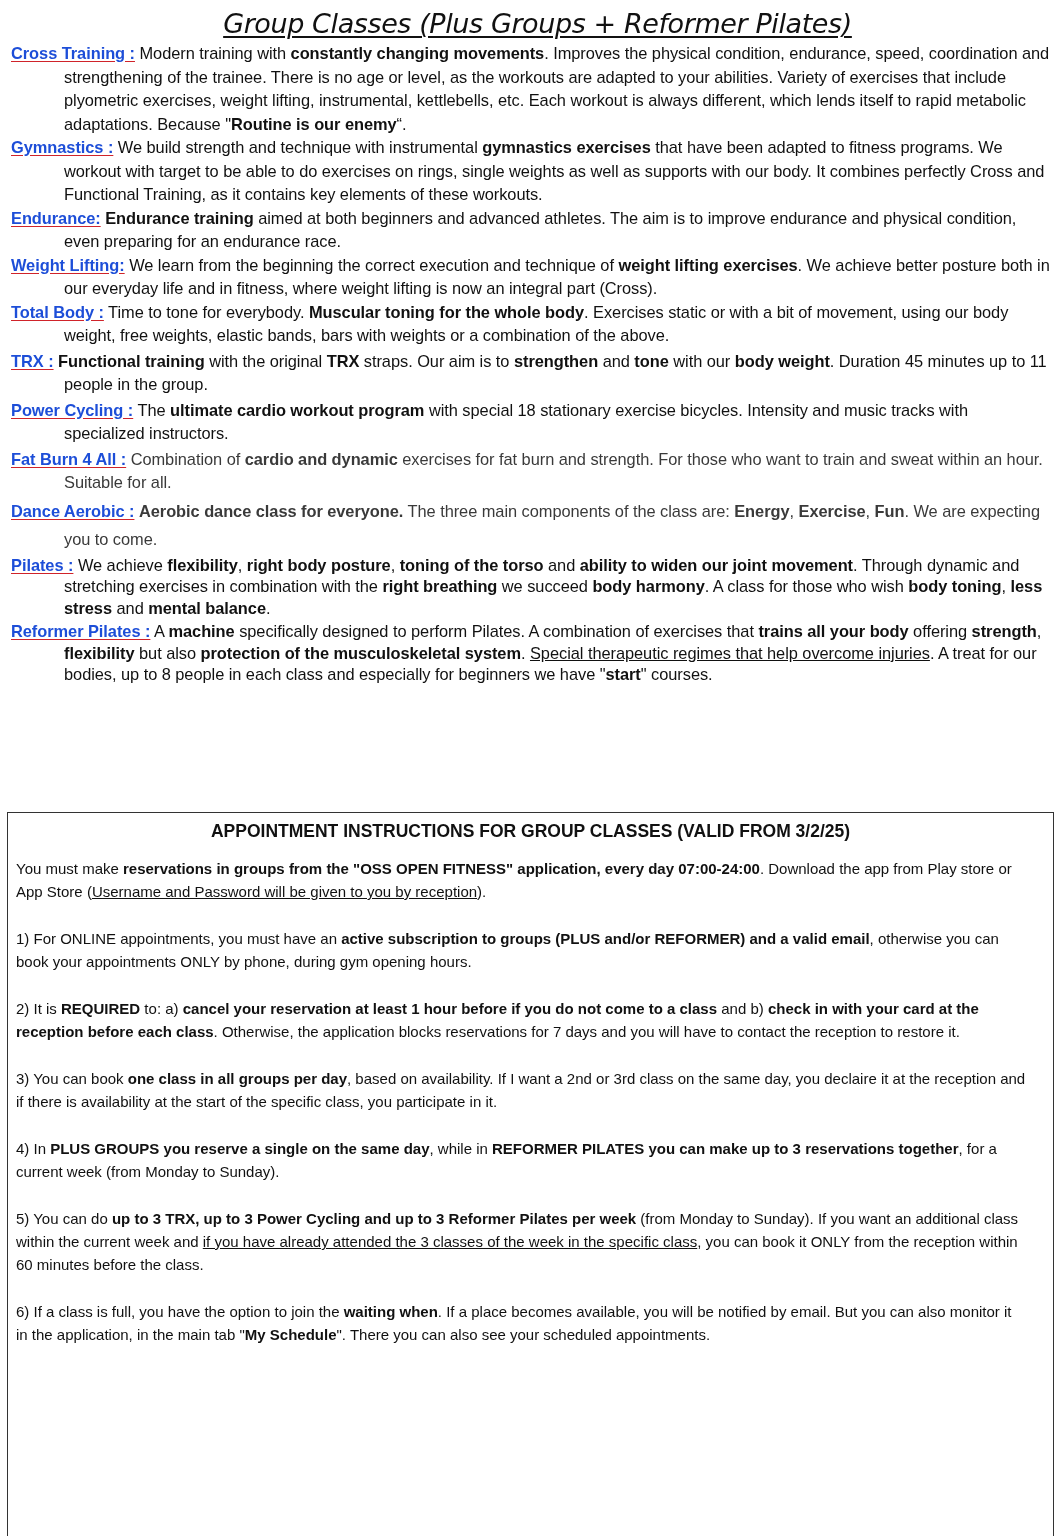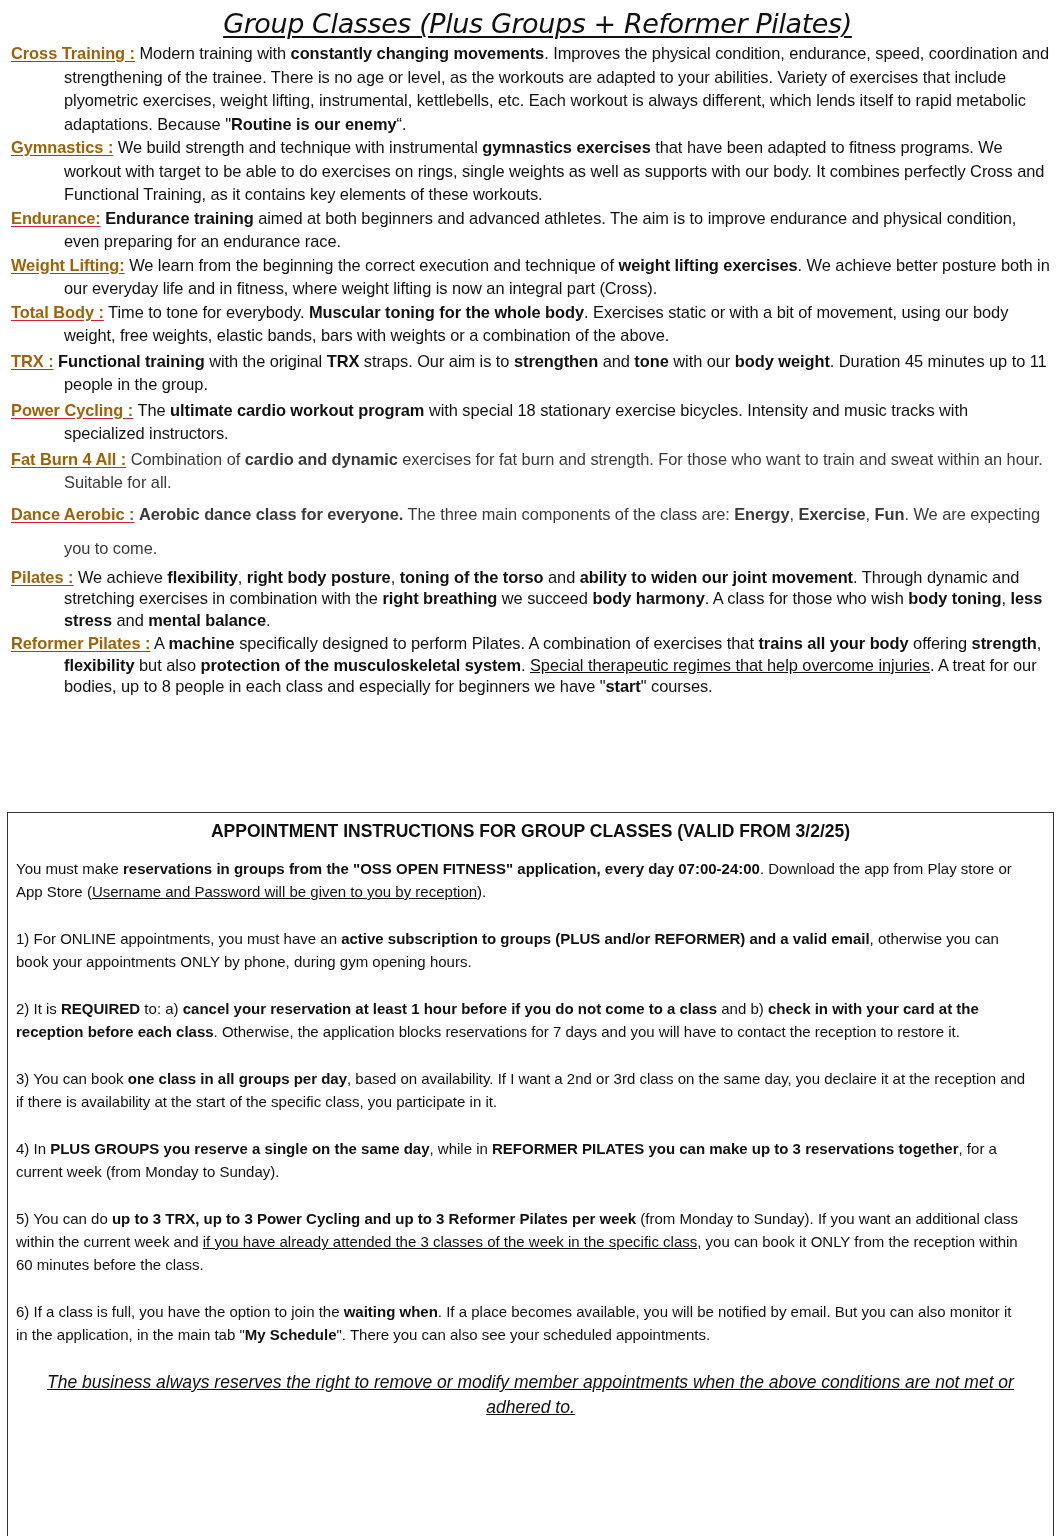--- a/index.html
+++ b/index.html
@@ -16,21 +16,21 @@
     padding-left: 12px;
   }
   .classes { margin: 0; padding: 0 10px 0 11px; }
   .cls {
     font-size: 16.4px; line-height: 23.5px; padding-left: 53px; text-indent: -53px;
     margin: 0; letter-spacing: -0.05px;
   }
   .cls.gap { margin-top: 2px; }
   .cls.grey { color: #3a3a3a; }
   .cls-name {
-    color: #a16207; font-weight: bold; text-decoration: underline;
+    color: #1d4ed8; font-weight: bold; text-decoration: underline;
     text-decoration-color: #d0232a; text-underline-offset: 2px;
   }
   b { font-weight: bold; }
   u { text-decoration: underline; }
   .box {
     position: absolute; left: 7px; top: 812px; width: 1047px; height: 770px;
     border: 1.5px solid #333; box-sizing: border-box; padding: 6px 8px 0 8px;
   }
   .box-title {
     text-align: center; font-weight: bold; font-size: 17.5px; line-height: 24px;
@@ -65,34 +65,33 @@
   </p>
   <p class="cls gap">
     <span class="cls-name">TRX :</span><span class="rich"> <b>Functional training</b> with the original <b>TRX</b> straps. Our aim is to <b>strengthen</b> and <b>tone</b> with our <b>body weight</b>. Duration 45 minutes up to 11 people in the group.</span>
   </p>
   <p class="cls gap">
     <span class="cls-name">Power Cycling :</span><span class="rich"> The <b>ultimate cardio workout program</b> with special 18 stationary exercise bicycles. Intensity and music tracks with specialized instructors.</span>
   </p>
   <p class="cls gap grey">
     <span class="cls-name">Fat Burn 4 All :</span><span class="rich"> Combination of <b>cardio and dynamic</b> exercises for fat burn and strength. For those who want to train and sweat within an hour. Suitable for all.</span>
   </p>
-  <p class="cls gap grey" style="line-height:34px;">
+  <p class="cls gap grey" style="line-height:28px;">
     <span class="cls-name">Dance Aerobic :</span><span class="rich"> <b>Aerobic dance class for everyone.</b> The three main components of the class are: <b>Energy</b>, <b>Exercise</b>, <b>Fun</b>. We are expecting you to come.</span>
   </p>
   <p class="cls gap" style="line-height:21.5px;">
     <span class="cls-name">Pilates :</span><span class="rich"> We achieve <b>flexibility</b>, <b>right body posture</b>, <b>toning of the torso</b> and <b>ability to widen our joint movement</b>. Through dynamic and stretching exercises in combination with the <b>right breathing</b> we succeed <b>body harmony</b>. A class for those who wish <b>body toning</b>, <b>less stress</b> and <b>mental balance</b>.</span>
   </p>
   <p class="cls gap" style="line-height:21.5px;">
     <span class="cls-name">Reformer Pilates :</span><span class="rich"> A <b>machine</b> specifically designed to perform Pilates. A combination of exercises that <b>trains all your body</b> offering <b>strength</b>, <b>flexibility</b> but also <b>protection of the musculoskeletal system</b>. <u>Special therapeutic regimes that help overcome injuries</u>. A treat for our bodies, up to 8 people in each class and especially for beginners we have "<b>start</b>" courses.</span>
   </p>
 </div>
 
 <div class="box">
   <p class="box-title">APPOINTMENT INSTRUCTIONS FOR GROUP CLASSES (VALID FROM 3/2/25)</p>
   <p class="para">You must make <b>reservations in groups from the "OSS OPEN FITNESS" application, every day 07:00-24:00</b>. Download the app from Play store or App Store (<u>Username and Password will be given to you by reception</u>).</p>
   <p class="para">1) For ONLINE appointments, you must have an <b>active subscription to groups (PLUS and/or REFORMER) and a valid email</b>, otherwise you can book your appointments ONLY by phone, during gym opening hours.</p>
   <p class="para">2) It is <b>REQUIRED</b> to: a) <b>cancel your reservation at least 1 hour before if you do not come to a class</b> and b) <b>check in with your card at the reception before each class</b>. Otherwise, the application blocks reservations for 7 days and you will have to contact the reception to restore it.</p>
   <p class="para">3) You can book <b>one class in all groups per day</b>, based on availability. If I want a 2nd or 3rd class on the same day, you declaire it at the reception and if there is availability at the start of the specific class, you participate in it.</p>
   <p class="para">4) In <b>PLUS GROUPS you reserve a single on the same day</b>, while in <b>REFORMER PILATES you can make up to 3 reservations together</b>, for a current week (from Monday to Sunday).</p>
   <p class="para">5) You can do <b>up to 3 TRX, up to 3 Power Cycling and up to 3 Reformer Pilates per week</b> (from Monday to Sunday). If you want an additional class within the current week and <u>if you have already attended the 3 classes of the week in the specific class</u>, you can book it ONLY from the reception within 60 minutes before the class.</p>
   <p class="para">6) If a class is full, you have the option to join the <b>waiting when</b>. If a place becomes available, you will be notified by email. But you can also monitor it in the application, in the main tab "<b>My Schedule</b>". There you can also see your scheduled appointments.</p>
-  <p class="disclaimer">The business always reserves the right to remove or modify member appointments when the above conditions are not met or adhered to.</p>
 </div>
 
 </body></html>

